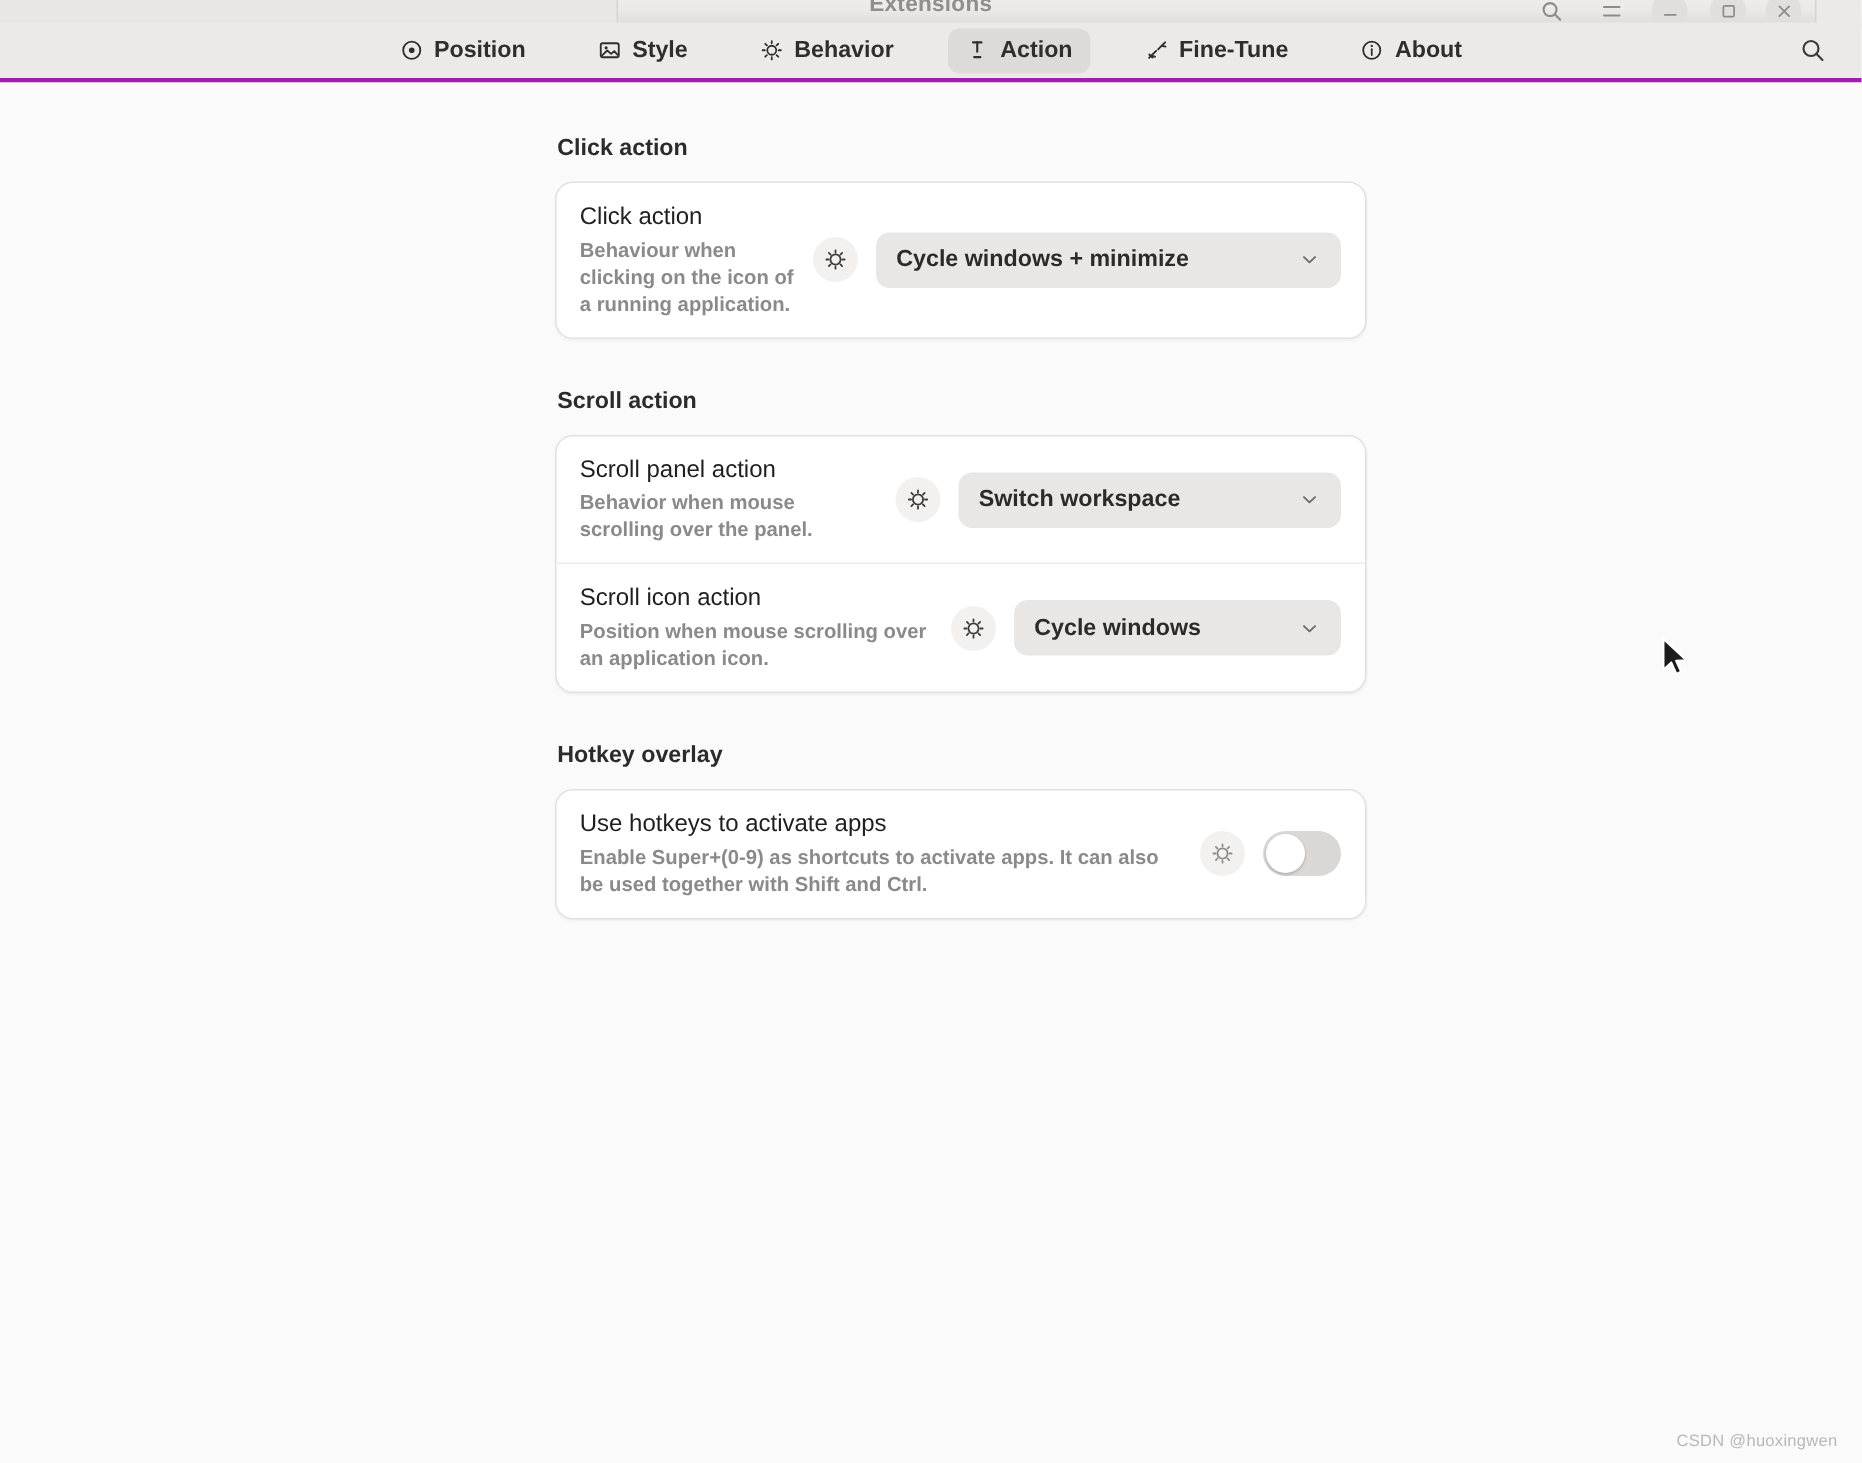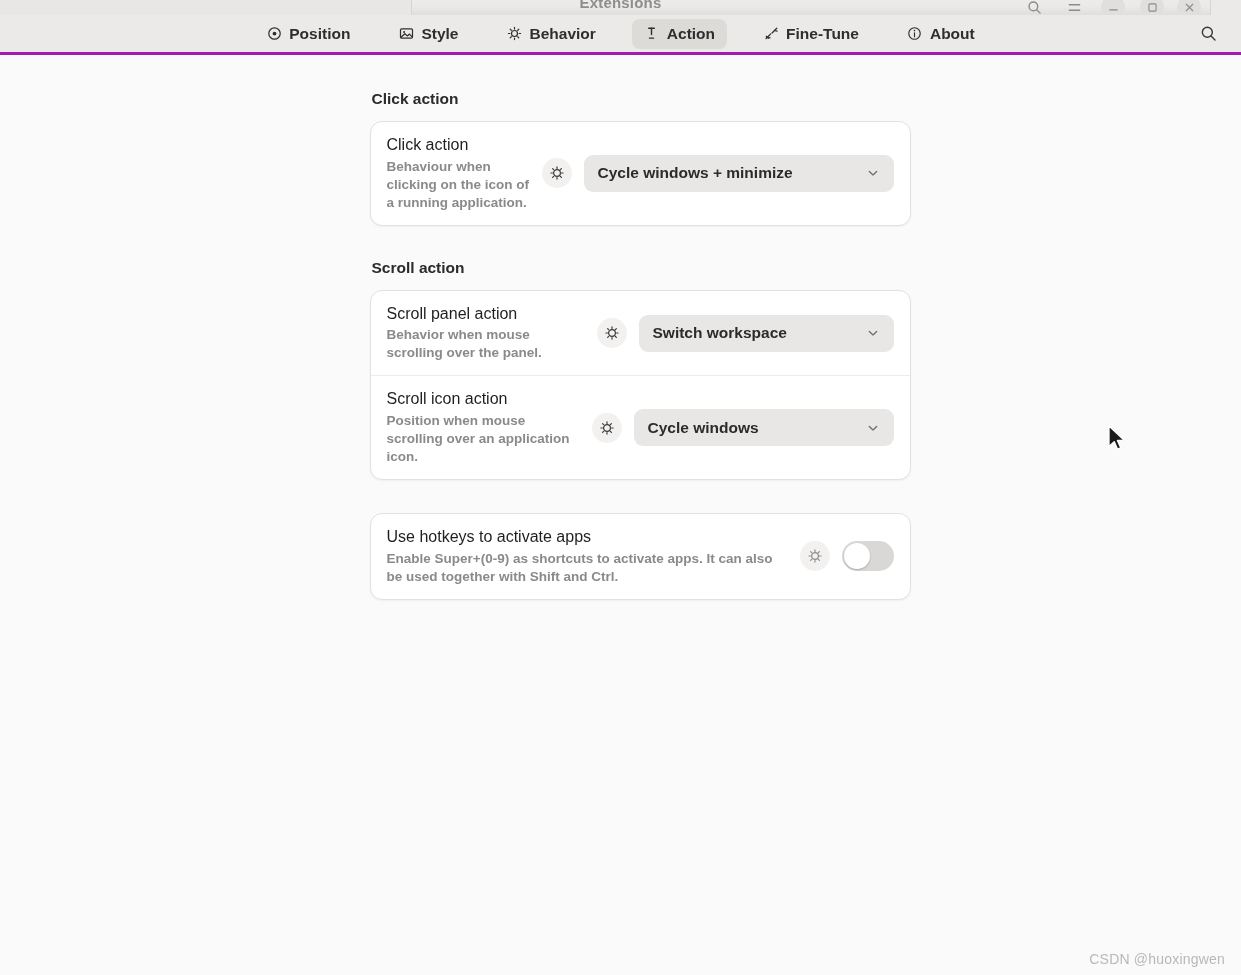--- a/index.html
+++ b/index.html
@@ -206,21 +206,21 @@
     box-sizing: border-box;
     font-size: 15.5px;
     font-weight: bold;
     color: #2b2b2b;
     gap: 32px;
     white-space: nowrap;
   }
   .dropdown .chev { color: #6d6d6d; display:flex; align-items:center; }
   #dd-click  { width: 310px; }
   #dd-panel  { width: 255px; }
-  #dd-icon   { width: 260px; }
+  #dd-icon   { width: 218px; }
 
   .toggle {
     flex: 0 0 auto;
     width: 52px;
     height: 30px;
     border-radius: 15px;
     background: #d9d8d6;
     position: relative;
     box-sizing: border-box;
   }
@@ -241,21 +241,21 @@
     left: 1107px;
     top: 425px;
     width: 22px;
     height: 30px;
     pointer-events: none;
   }
   #watermark {
     position: absolute;
     right: 16px;
     bottom: 8px;
-    font-size: 14px;
+    font-size: 11px;
     color: #b8b8b8;
     letter-spacing: 0.2px;
   }
 </style>
 </head>
 <body>
 
 <div id="window-chrome">
   <div id="titlebar-strip"></div>
   <div id="titlebar-left-shadow"></div>
@@ -446,20 +446,21 @@
                 <polyline points="3.8,6.2 8,10.2 12.2,6.2"></polyline>
               </svg>
             </span>
           </div>
         </div>
 
       </div>
     </div>
 
     <div class="group">
+      <div class="group-title">Hotkey overlay</div>
       <div class="card">
 
         <div class="row">
           <div class="row-text">
             <div class="row-title">Use hotkeys to activate apps</div>
             <div class="row-sub" style="max-width:450px;">Enable Super+(0-9) as shortcuts to activate apps. It can also be used together with Shift and Ctrl.</div>
           </div>
           <div class="row-spacer"></div>
           <div class="reset-btn">
             <svg width="16" height="16" viewBox="0 0 16 16" fill="none" stroke="currentColor" stroke-width="1.2" opacity="0.55">

